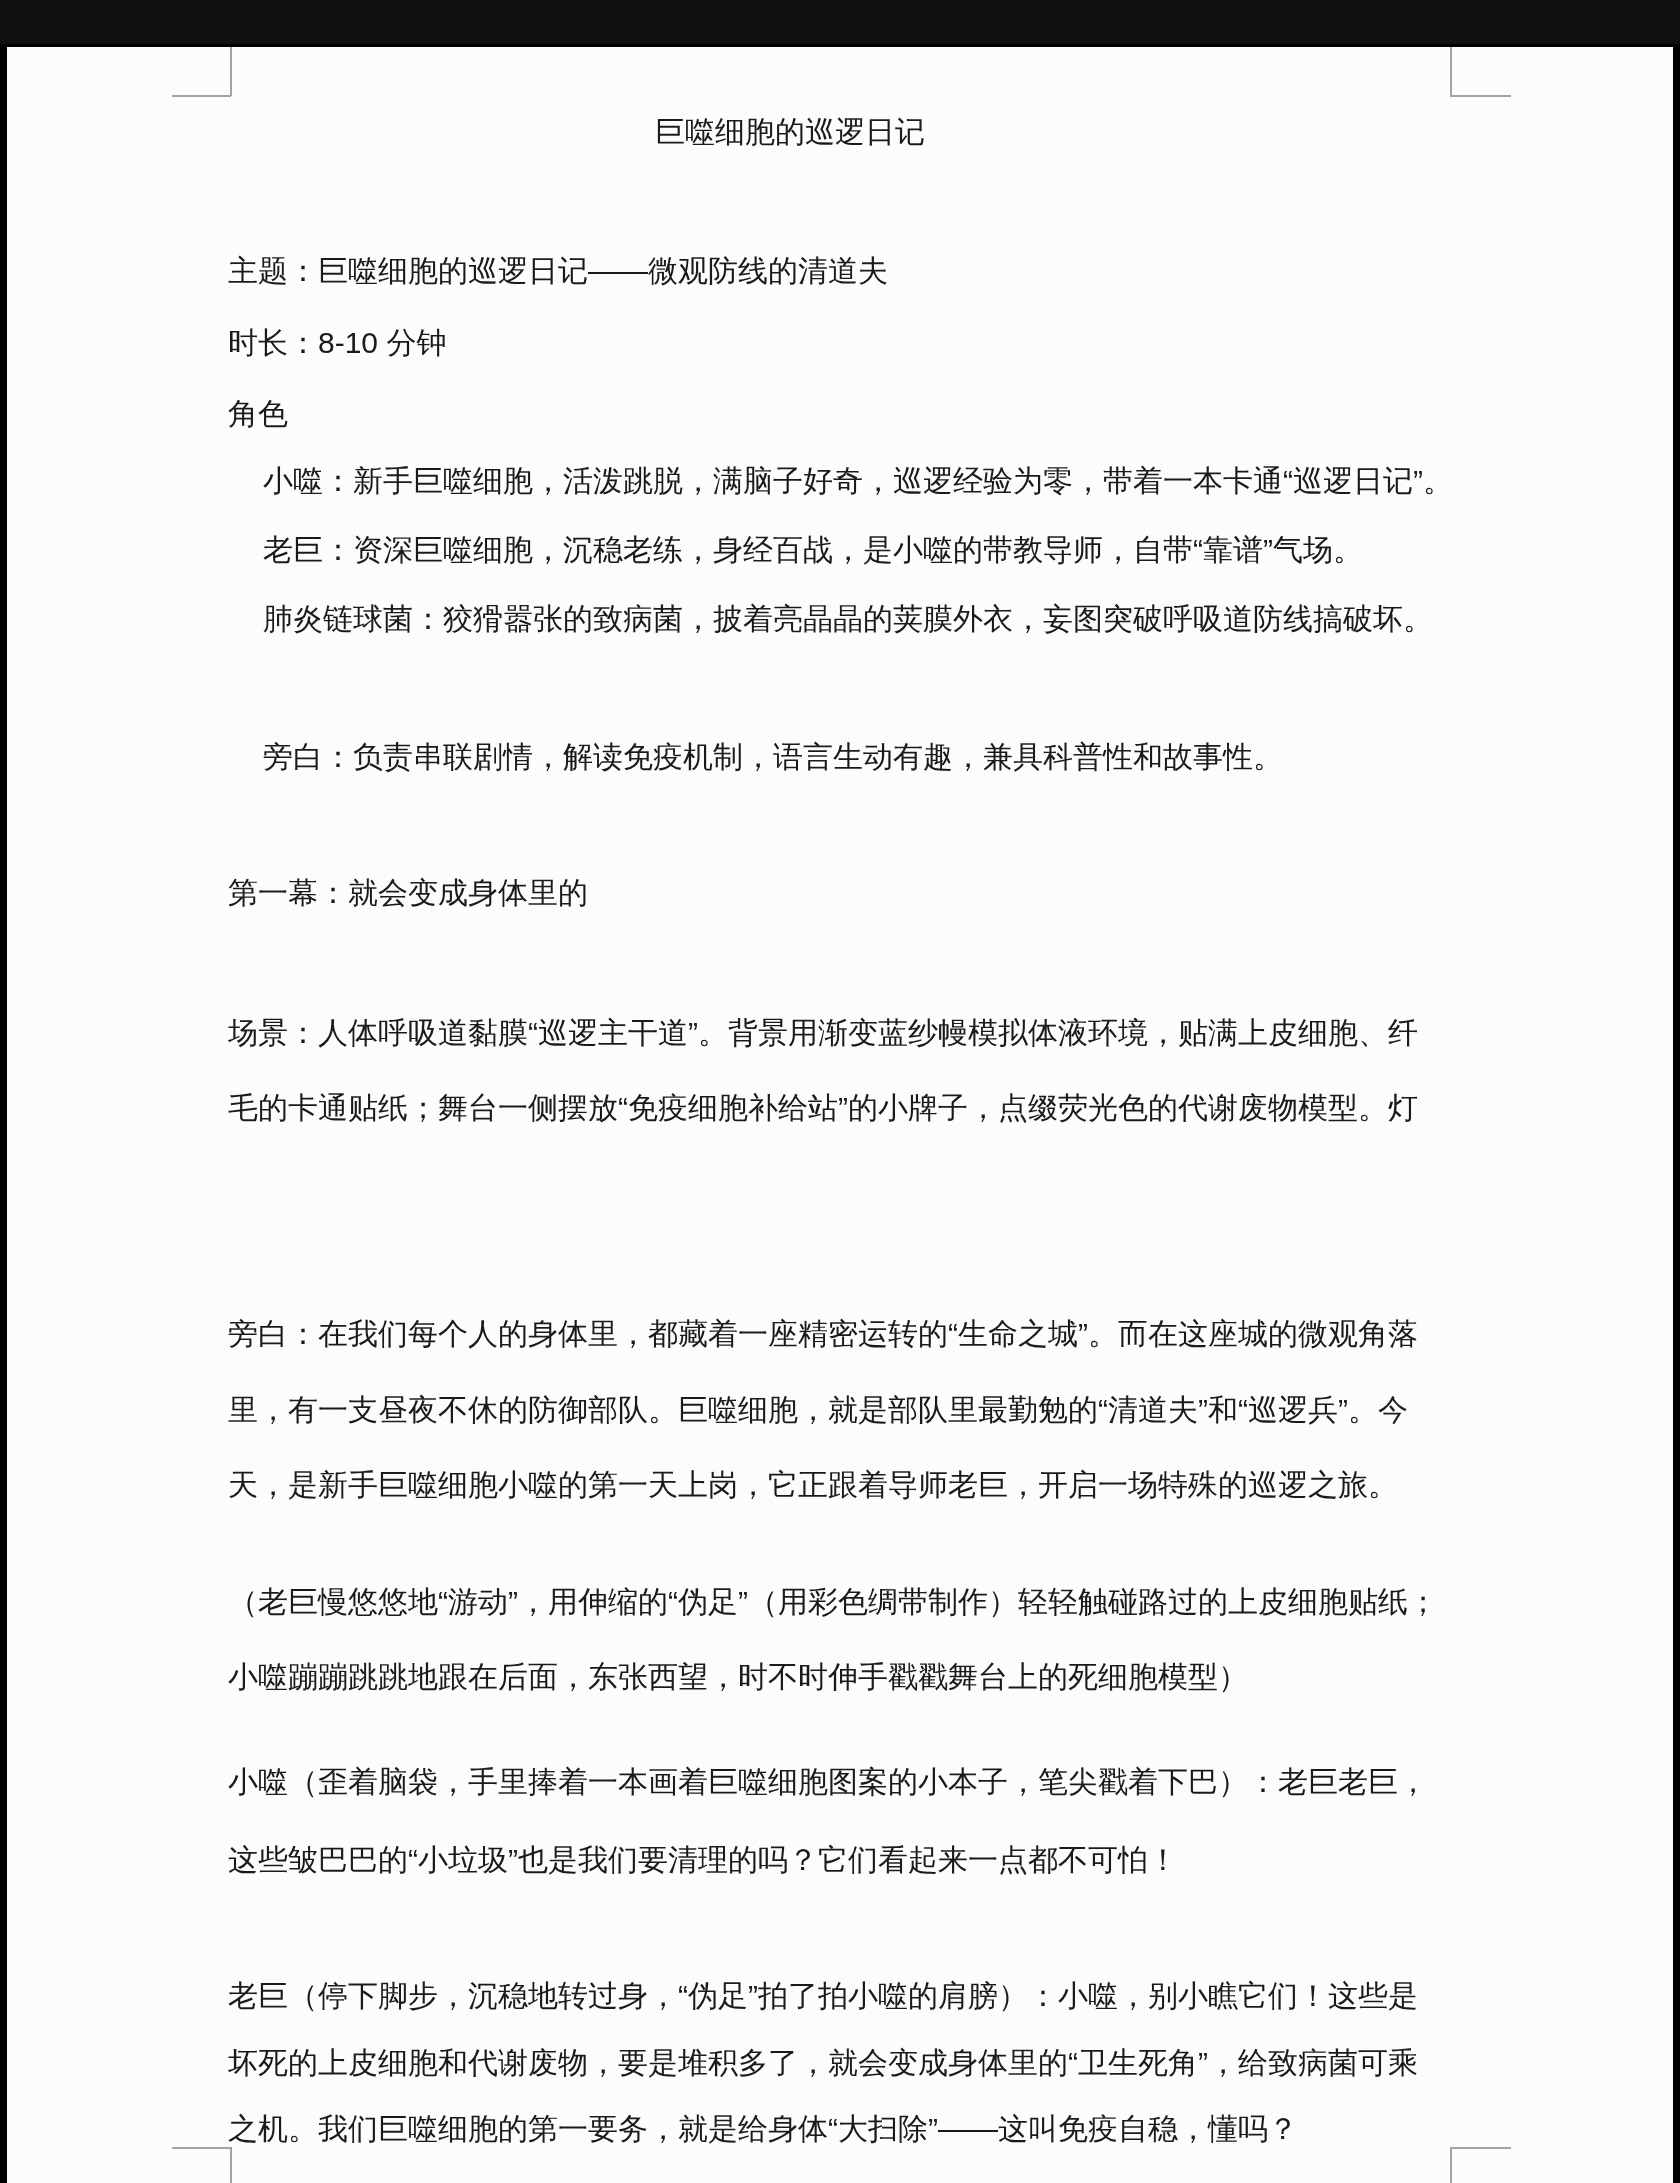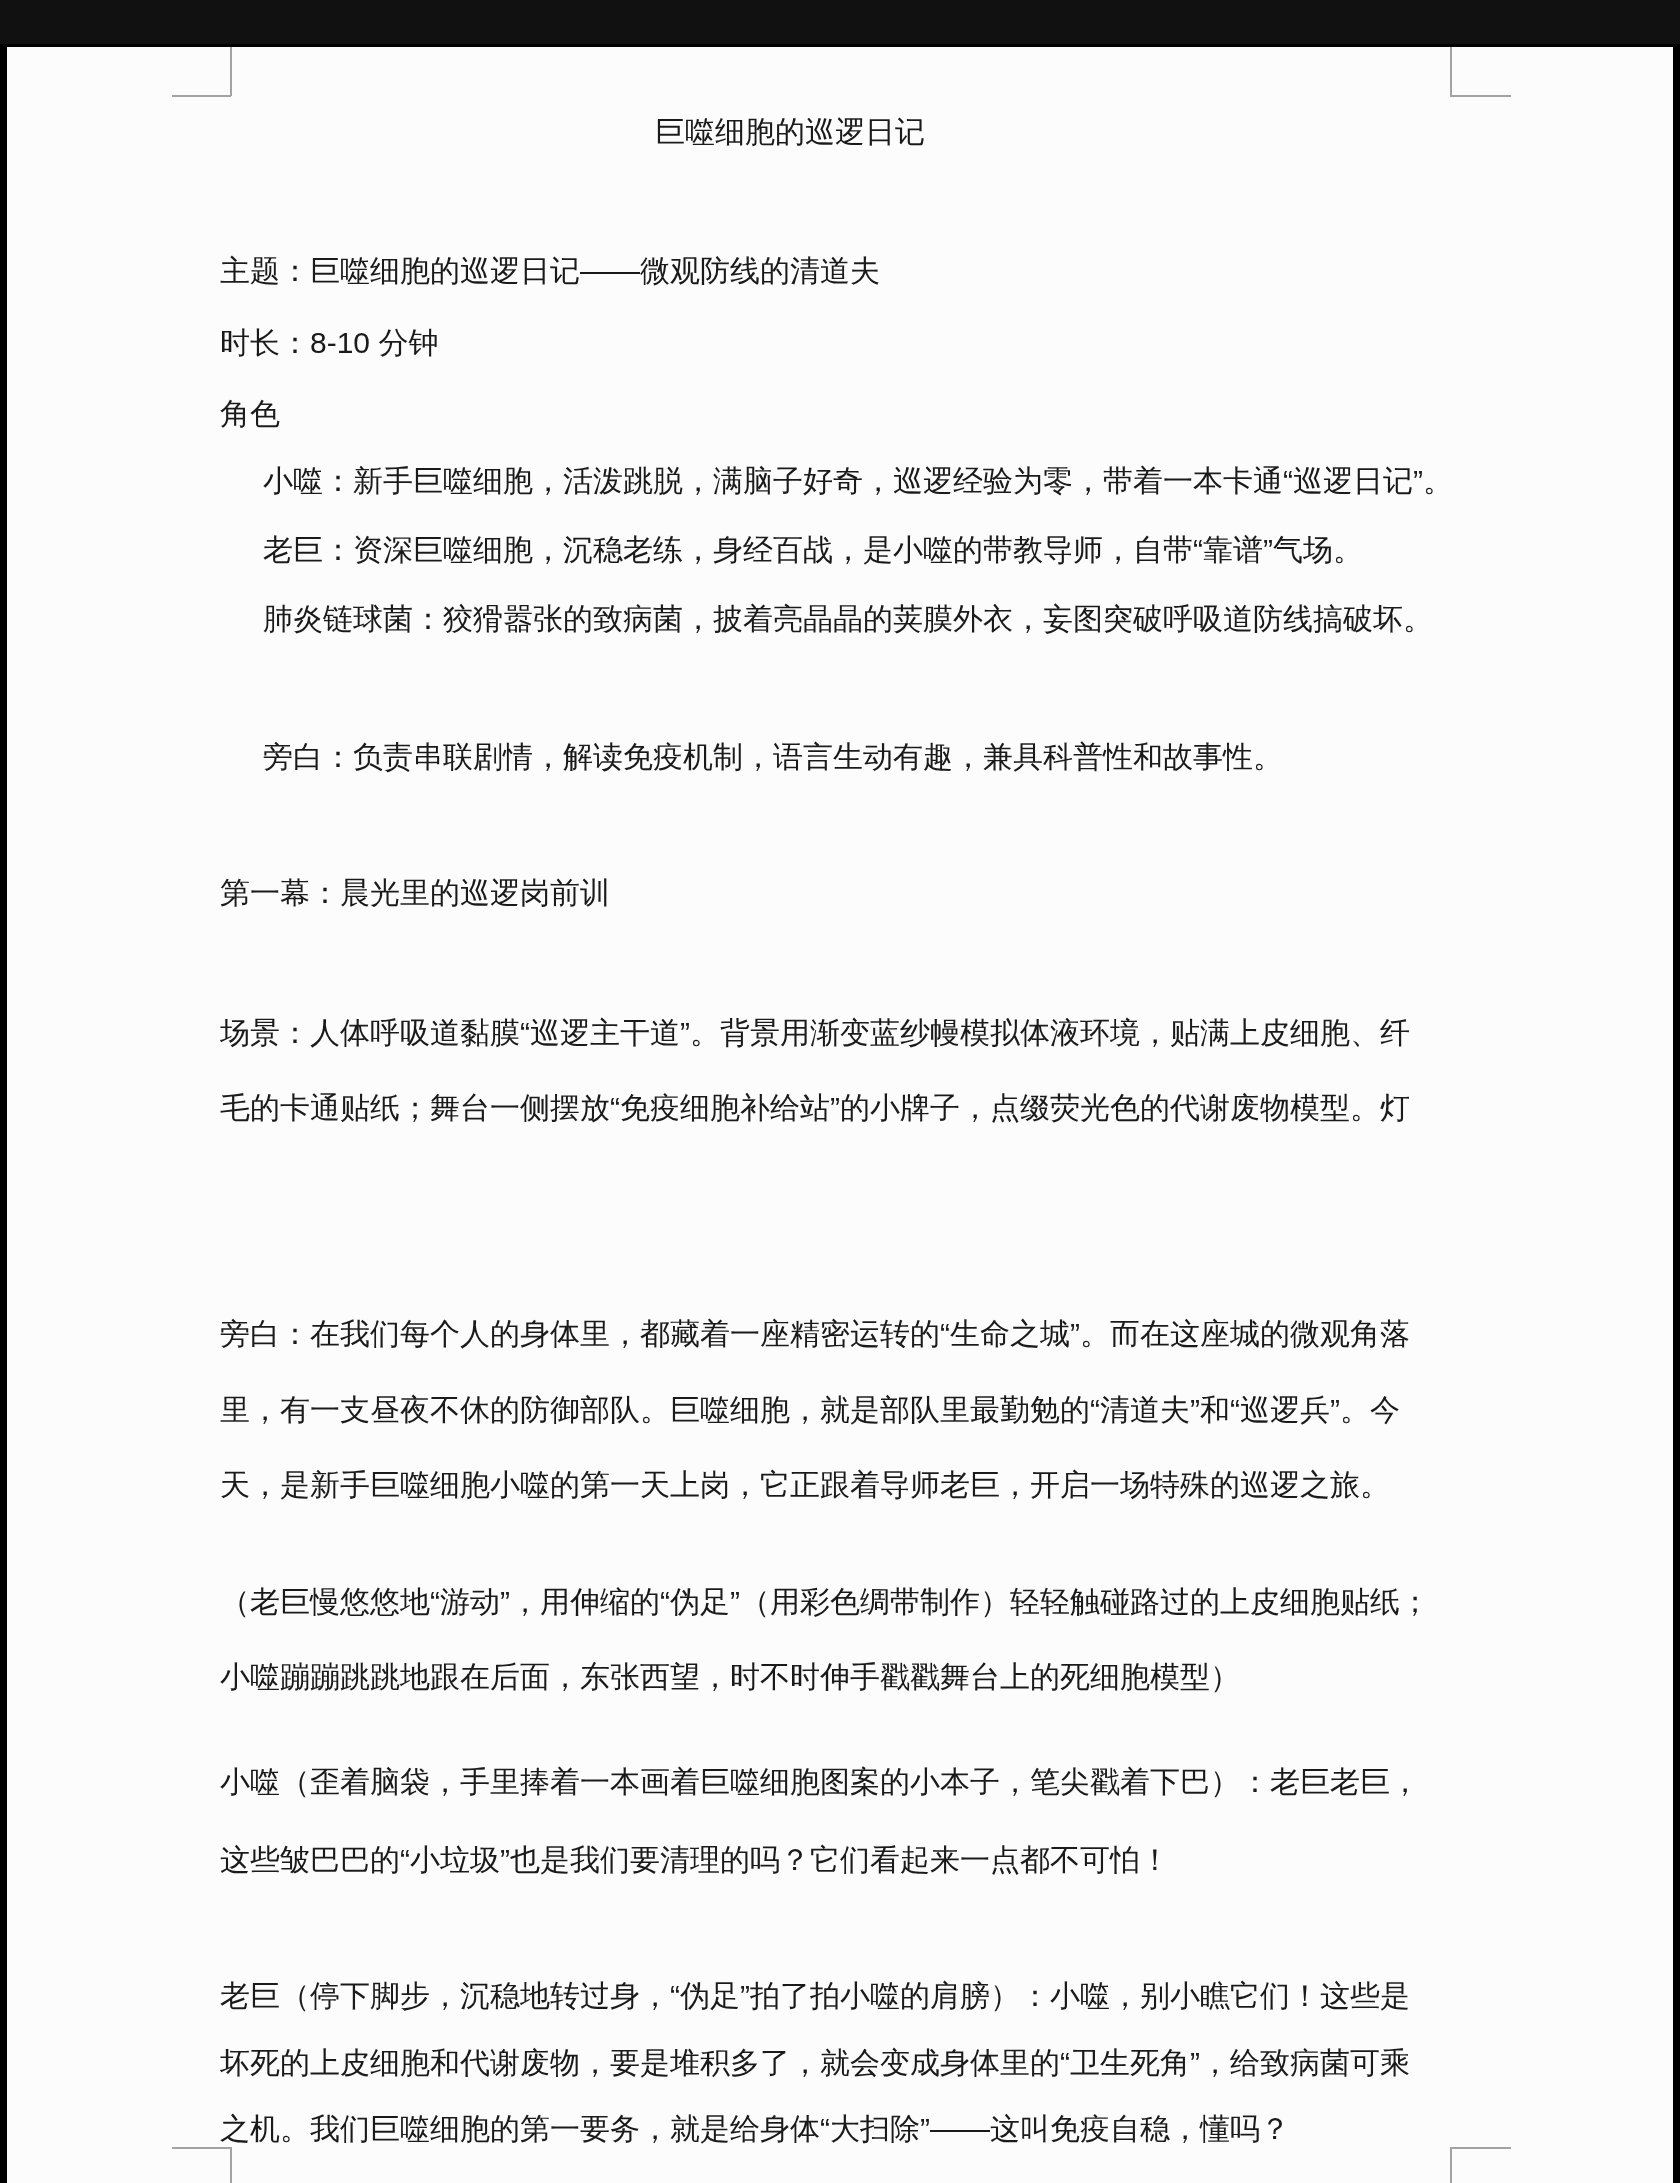--- a/index.html
+++ b/index.html
@@ -1,20 +1,20 @@
 <!DOCTYPE html>
 <html style="font-size:13px"><head>
 <meta charset="utf-8">
 <style>
   html,body{margin:0;padding:0;background:#111;}
   .page{position:relative;width:1681px;height:2183px;background:#000;overflow:hidden;
         font-family:"Liberation Sans", sans-serif;margin-top:44px;}
   .paper{position:absolute;left:6.6px;top:3.3px;right:8.2px;bottom:11.5px;background:#fcfcfc;}
   
-  .ln{position:absolute;left:220px;font-size:30px;line-height:36px;color:#1a1a1a;
+  .ln{position:absolute;left:228px;font-size:30px;line-height:36px;color:#1a1a1a;
       white-space:nowrap;font-weight:400;}
   .indent{left:263px;}
   .ttl{left:232px;width:1116px;text-align:center;}
   .L0{top:70px;}  .L1{top:209px;} .L2{top:281px;} .L3{top:352px;}
   .L4{top:419px;} .L5{top:488px;} .L6{top:557px;} .L7{top:625px;} .L8{top:695px;}
   .L9{top:831px;}
   .L10{top:971px;} .L11{top:1046px;} .L12{top:1121px;}
   .L13{top:1272px;} .L14{top:1348px;} .L15{top:1423px;}
   .L16{top:1540px;} .L17{top:1615px;}
   .L18{top:1722px;font-family:Liberation Mono, monospace;} .L19{top:1798px;}
@@ -57,21 +57,21 @@
 
   <div class="ln L1">主题：巨噬细胞的巡逻日记——微观防线的清道夫</div>
   <div class="ln L2">时长：8-10 分钟</div>
 
   <div class="ln L3">角色</div>
   <div class="ln indent L4">小噬：新手巨噬细胞，活泼跳脱，满脑子好奇，巡逻经验为零，带着一本卡通“巡逻日记”。</div>
   <div class="ln indent L5">老巨：资深巨噬细胞，沉稳老练，身经百战，是小噬的带教导师，自带“靠谱”气场。</div>
   <div class="ln indent L6">肺炎链球菌：狡猾嚣张的致病菌，披着亮晶晶的荚膜外衣，妄图突破呼吸道防线搞破坏。</div>
   <div class="ln indent L8">旁白：负责串联剧情，解读免疫机制，语言生动有趣，兼具科普性和故事性。</div>
 
-  <div class="ln L9">第一幕：晨光里的巡逻岗前训</div>
+  <div class="ln L9">第一幕：就会变成身体里的</div>
 
   <div class="ln L10">场景：人体呼吸道黏膜“巡逻主干道”。背景用渐变蓝纱幔模拟体液环境，贴满上皮细胞、纤</div>
   <div class="ln L11">毛的卡通贴纸；舞台一侧摆放“免疫细胞补给站”的小牌子，点缀荧光色的代谢废物模型。灯</div>
 
   <div class="ln L13">旁白：在我们每个人的身体里，都藏着一座精密运转的“生命之城”。而在这座城的微观角落</div>
   <div class="ln L14">里，有一支昼夜不休的防御部队。巨噬细胞，就是部队里最勤勉的“清道夫”和“巡逻兵”。今</div>
   <div class="ln L15">天，是新手巨噬细胞小噬的第一天上岗，它正跟着导师老巨，开启一场特殊的巡逻之旅。</div>
 
   <div class="ln L16">（老巨慢悠悠地“游动”，用伸缩的“伪足”（用彩色绸带制作）轻轻触碰路过的上皮细胞贴纸；</div>
   <div class="ln L17">小噬蹦蹦跳跳地跟在后面，东张西望，时不时伸手戳戳舞台上的死细胞模型）</div>

